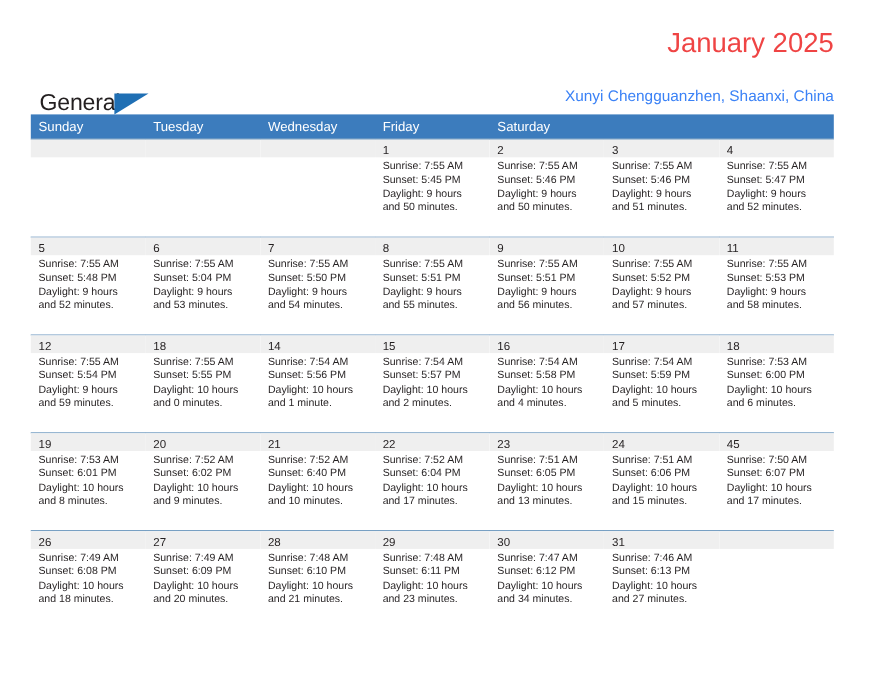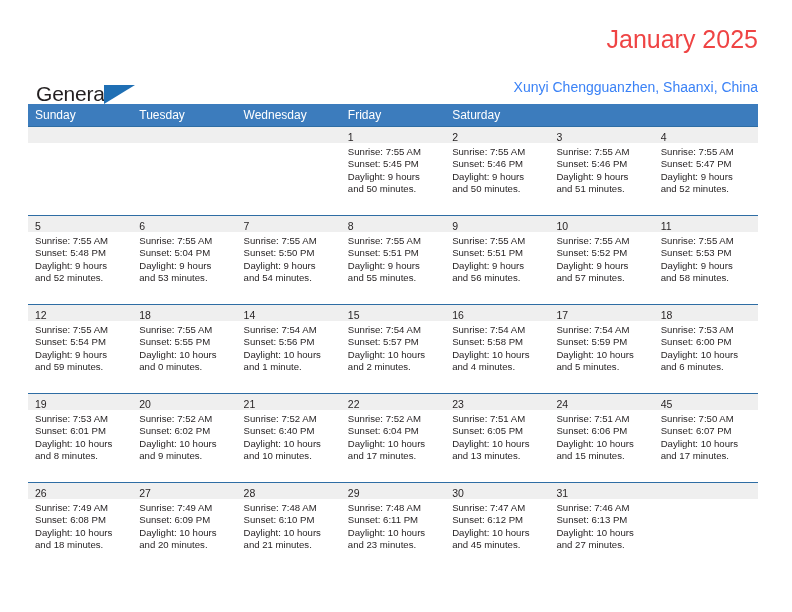--- a/index.html
+++ b/index.html
@@ -478,21 +478,21 @@
               <div>Daylight: 10 hours</div>
               <div>and 23 minutes.</div>
             </div>
           </div>
           <div class="day-cell filled">
             <div class="daynum-band"><span class="daynum">30</span></div>
             <div class="day-body">
               <div>Sunrise: 7:47 AM</div>
               <div>Sunset: 6:12 PM</div>
               <div>Daylight: 10 hours</div>
-              <div>and 45 minutes.</div>
+              <div>and 34 minutes.</div>
             </div>
           </div>
           <div class="day-cell filled">
             <div class="daynum-band"><span class="daynum">31</span></div>
             <div class="day-body">
               <div>Sunrise: 7:46 AM</div>
               <div>Sunset: 6:13 PM</div>
               <div>Daylight: 10 hours</div>
               <div>and 27 minutes.</div>
             </div>

